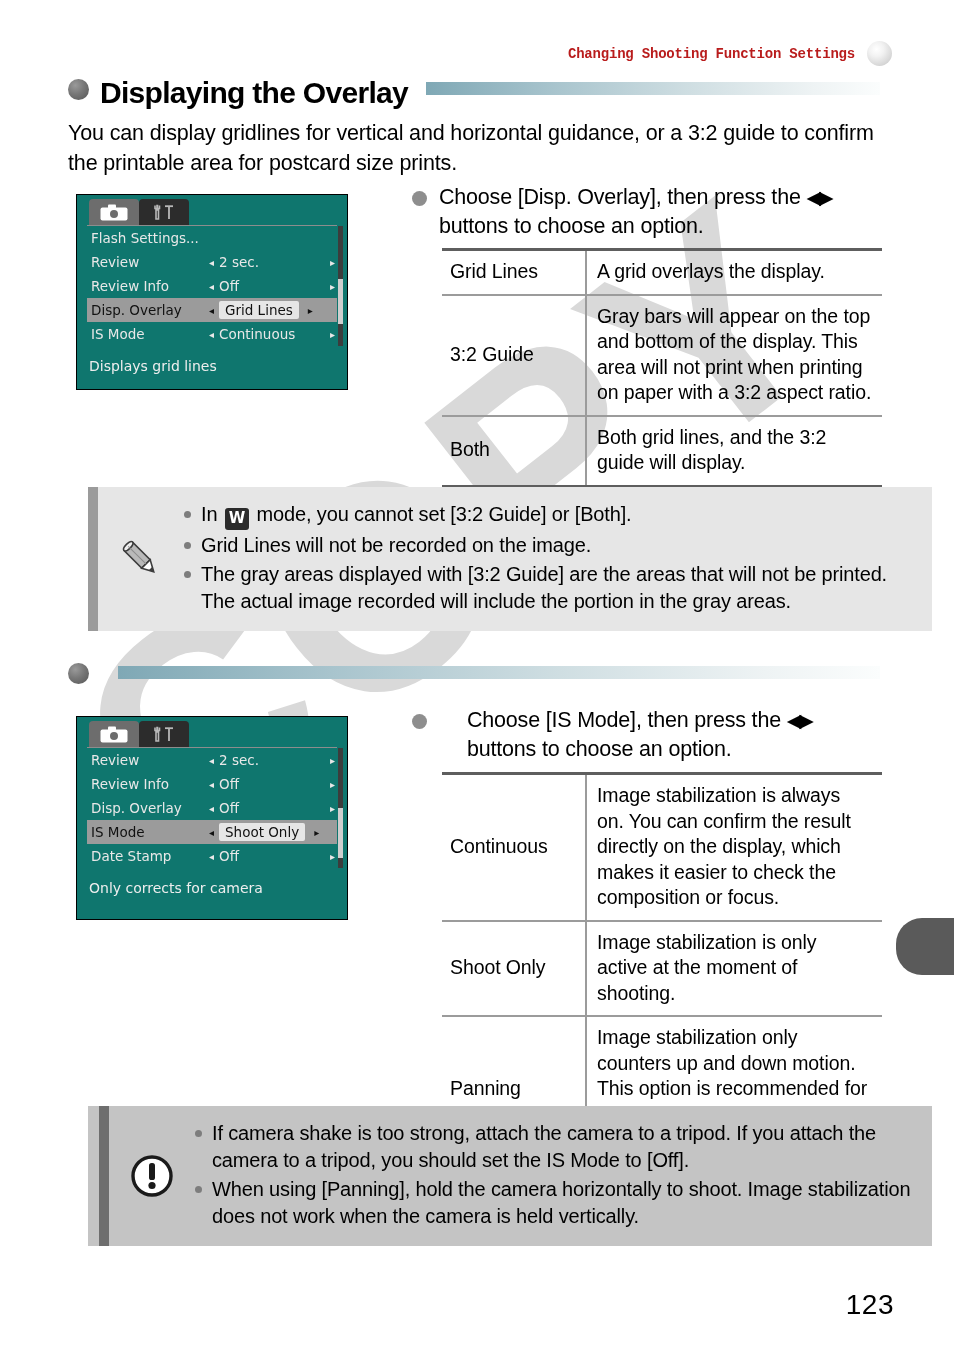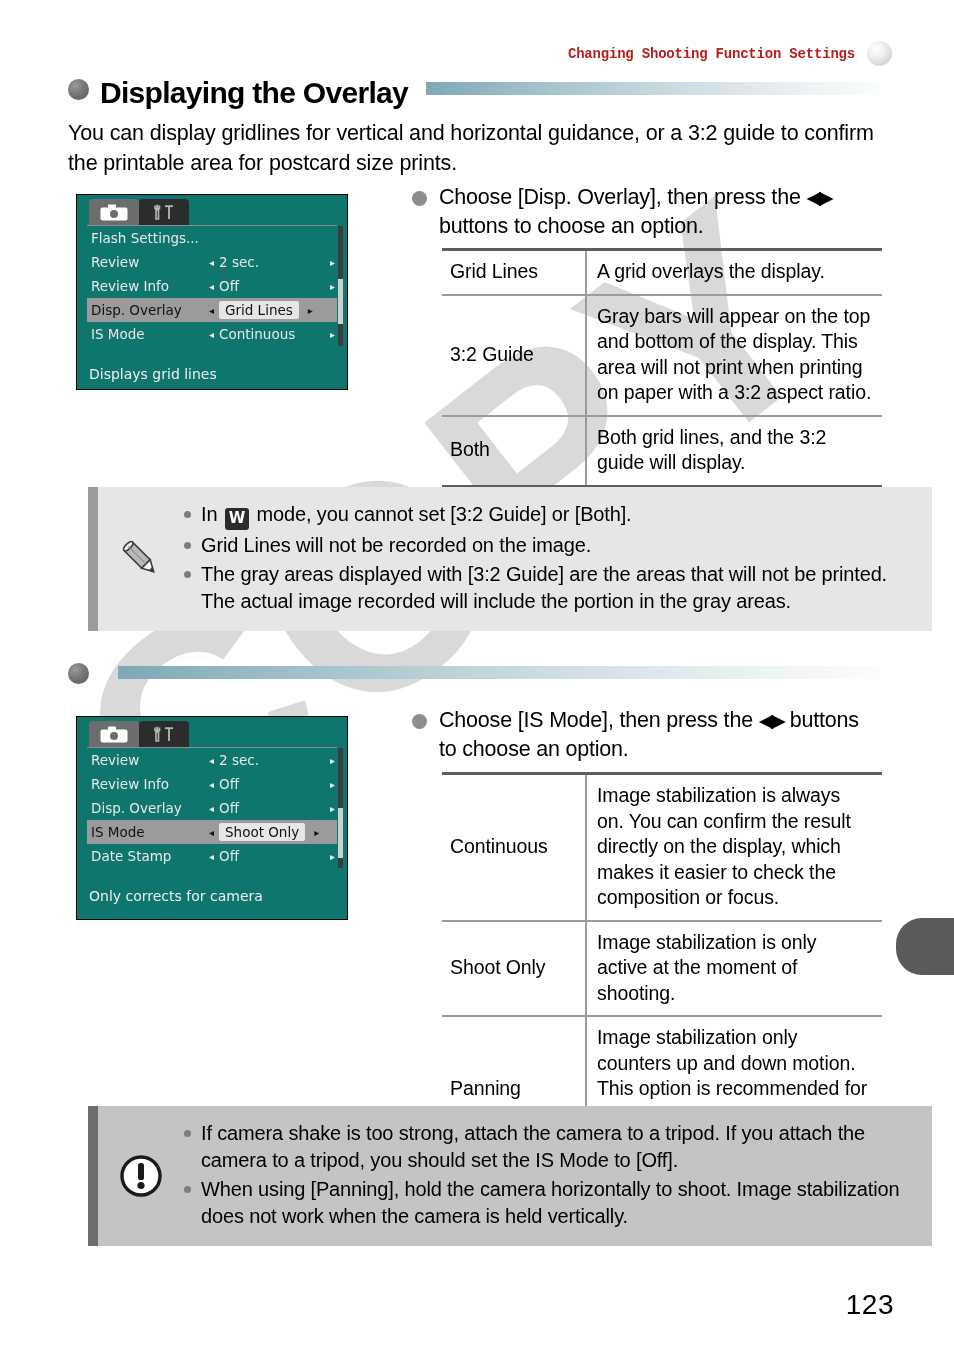--- a/index.html
+++ b/index.html
@@ -184,21 +184,21 @@
     background: #3c3c3c;
   }
   .lcd-scroll i {
     position: absolute;
     left: 0;
     width: 5px;
     background: #cfcfcf;
     display: block;
   }
   .lcd-hint {
-    margin: 20px 10px 0 12px;
+    margin: 12px 10px 0 12px;
     color: #eee;
     font-size: 14px;
   }
 
   
   .step {
     position: absolute;
     display: flex;
     width: 470px;
   }
@@ -506,21 +506,21 @@
       <div class="lcd-row">
         <span class="lbl">Date Stamp</span>
         <span class="arr-l">◂</span>
         <span class="val">Off</span>
         <span class="arr-r">▸</span>
       </div>
     </div>
     <div class="lcd-hint">Only corrects for camera</div>
   </div>
 
-  <div class="step" style="left:412px; top:706px;">
+  <div class="step" style="left:412px; top:706px;gap:28px;">
     <span class="step-bullet"></span>
     <span class="step-text"><span>Choose [IS Mode], then press the </span><span class="lr-arrows">◀▶</span><span> buttons to choose an option.</span></span>
   </div>
 
   <table class="opt-table" style="left:442px; top:772px;">
     <tbody>
       <tr>
         <td class="k">Continuous</td>
         <td>Image stabilization is always on. You can confirm the result directly on the display, which makes it easier to check the composition or focus.</td>
       </tr>
@@ -528,21 +528,21 @@
         <td class="k">Shoot Only</td>
         <td>Image stabilization is only active at the moment of shooting.</td>
       </tr>
       <tr>
         <td class="k">Panning</td>
         <td>Image stabilization only counters up and down motion. This option is recommended for shooting objects moving horizontally.</td>
       </tr>
     </tbody>
   </table>
 
-  <div class="callout warn" style="top:1106px;">
+  <div class="callout warn" style="top:1106px;padding-left:11px;">
     <div class="bar"></div>
     <div class="ico-cell">
       <svg width="48" height="48" viewBox="0 0 48 48">
         <circle cx="24" cy="24" r="19" fill="#ffffff" stroke="#1a1a1a" stroke-width="3.4"></circle>
         <rect x="21" y="11" width="6" height="17" rx="2.6" fill="#1a1a1a"></rect>
         <circle cx="24" cy="33.5" r="3.6" fill="#1a1a1a"></circle>
       </svg>
     </div>
     <div class="body">
       <div class="cbullet-line">

